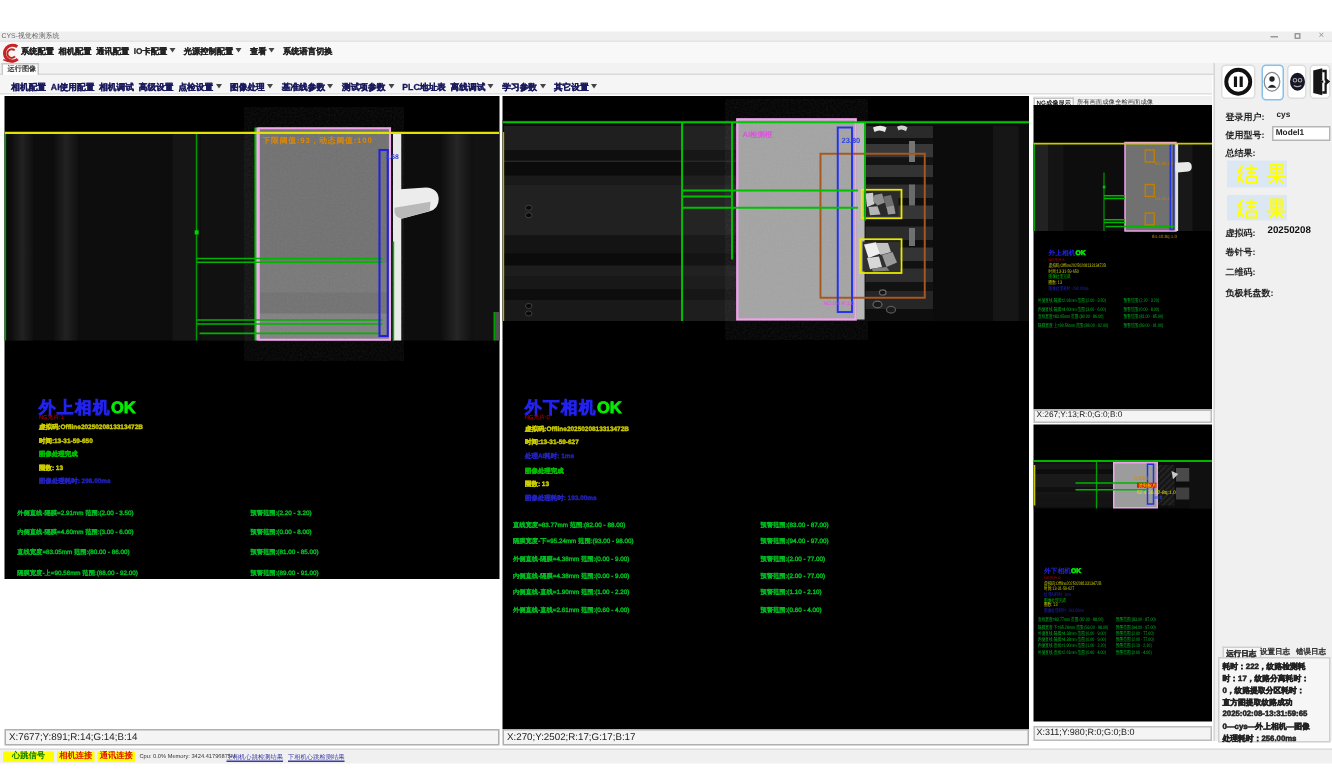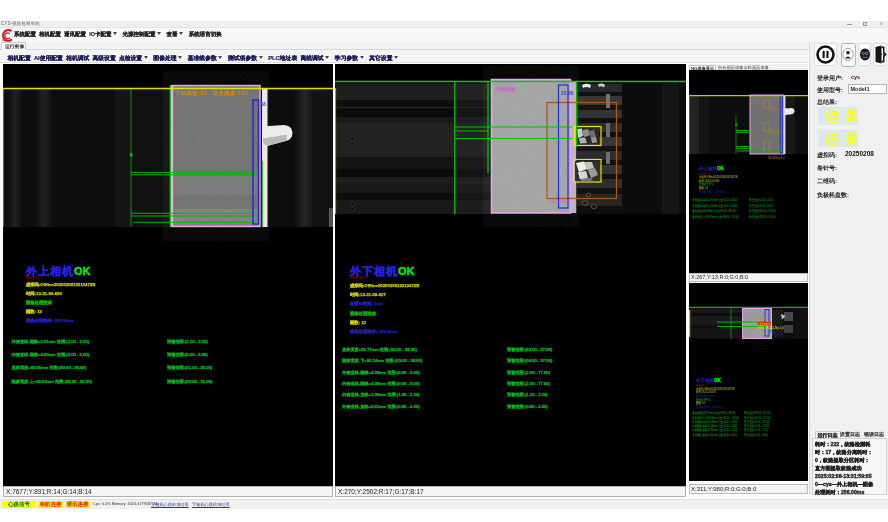--- a/index.html
+++ b/index.html
@@ -10,21 +10,21 @@
 #menubar{left:0;top:28px;width:888px;height:14px;background:#f8f8f8;}
 .menuitems{left:14px;top:31px;font-size:5.5px;font-weight:bold;color:#222;-webkit-text-stroke:0.15px #222;}
 .menuitems span{margin-right:4px;}
 .caret{display:inline-block;width:0;height:0;border-left:2px solid transparent;border-right:2px solid transparent;border-top:3px solid #444;vertical-align:1px;}
 #tabrow{left:0;top:42px;width:888px;height:8px;background:#f2f2f2;border-bottom:1px solid #d9d9d9;}
 #tab1{left:1px;top:42px;width:25px;height:8px;background:#fdfdfd;border:1px solid #c9c9c9;border-bottom:none;font-size:4.8px;font-weight:bold;color:#333;padding-left:3px;line-height:8px;}
 #toolbar{left:0;top:50px;width:808px;height:13px;background:#f5f5f5;border-bottom:1px solid #e0e0e0;}
 .toolitems{left:7.5px;top:54px;font-size:5.8px;font-weight:bold;color:#1a1a5e;-webkit-text-stroke:0.2px #1a1a5e;}
 .toolitems span{margin-right:4px;}
 
-#lpanel{left:3px;top:64px;width:330px;height:422px;background:#000;text-decoration:underline;}
+#lpanel{left:3px;top:64px;width:330px;height:322px;background:#000;text-decoration:underline;}
 #lstrip{left:3px;top:486px;width:330px;height:11px;background:#f4f4f4;border:1px solid #b0b0b0;font-size:6.5px;color:#222;padding-left:2px;line-height:9px;}
 #cpanel{left:335px;top:64px;width:351px;height:422px;background:#000;}
 #cstrip{left:335px;top:486px;width:351px;height:11px;background:#f4f4f4;border:1px solid #b0b0b0;font-size:6.5px;color:#222;padding-left:2px;line-height:9px;}
 #minitabs{left:689px;top:64px;width:119px;height:7px;font-size:4.5px;color:#333;background:#f0f0f0;}
 #m1{left:689px;top:70px;width:119px;height:203px;background:#000;}
 #m1strip{left:689px;top:273px;width:119px;height:9px;background:#f4f4f4;border:1px solid #bbb;font-size:5.5px;color:#222;line-height:7px;padding-left:1px;}
 #m2{left:689px;top:283px;width:119px;height:198px;background:#000;}
 #m2strip{left:689px;top:484px;width:119px;height:10px;background:#f4f4f4;border:1px solid #bbb;font-size:6px;color:#222;line-height:8px;padding-left:1px;}
 #sidebar{left:809px;top:42px;width:79px;height:452px;background:#f0f0f0;border-left:1px solid #d5d5d5;}
 #statusbar{left:0;top:499px;width:888px;height:10px;background:#f0f0f0;border-top:1px solid #ddd;font-size:5.2px;line-height:9px;}

